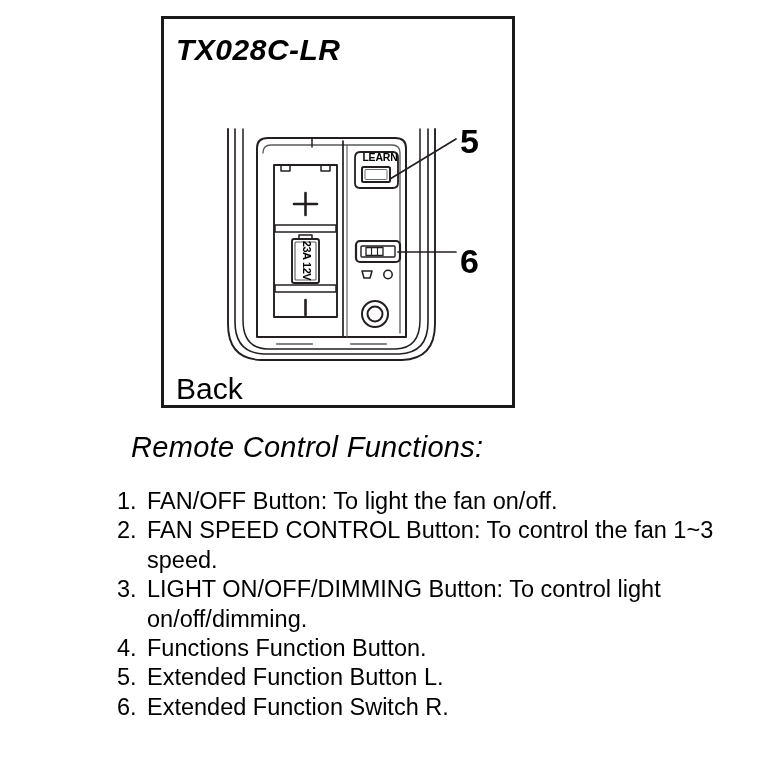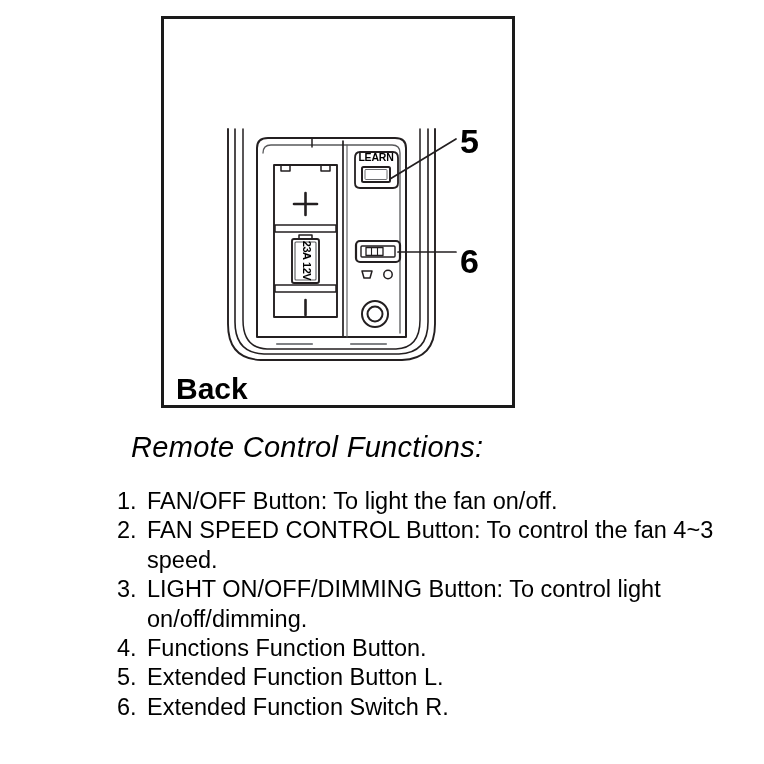--- a/index.html
+++ b/index.html
@@ -38,21 +38,21 @@
     letter-spacing: 0.5px;
     line-height: 1;
     white-space: nowrap;
   }
 
   #back-label {
     position: absolute;
     left: 12px;
     top: 355px;
     font-size: 30px;
-    font-weight: bold;
+    font-weight: normal;
     line-height: 1;
     white-space: nowrap;
   }
 
   
   #remote-drawing {
     position: absolute;
     left: 0;
     top: 0;
     width: 354px;
@@ -106,20 +106,21 @@
   }
   #functions-list li .li-text {
     flex: 1 1 auto;
   }
 </style>
 </head>
 <body>
 
 <div id="figure-panel">
 
+  <div id="model-label">TX028C-LR</div>
 
   <div id="back-label">Back</div>
 
   <svg id="remote-drawing" viewBox="0 0 354 392" xmlns="http://www.w3.org/2000/svg">
 
     <g fill="none" stroke="#231f20" stroke-width="1.9" stroke-linecap="round" stroke-linejoin="round">
 
       <path d="M 64 110 L 64 305 Q 64 340 97 341 L 238 341 Q 271 340 271 305 L 271 110"></path>
 
       <path d="M 71 110 L 71 303 Q 71 334 100 335 L 235 335 Q 264 334 264 303 L 264 110" stroke-width="1.6"></path>
@@ -181,21 +182,21 @@
       </g>
 
       <line x1="113" y1="325" x2="148" y2="325" stroke-width="2.2" stroke="#808285"></line>
       <line x1="187" y1="325" x2="222" y2="325" stroke-width="2.2" stroke="#808285"></line>
 
       <line x1="226" y1="160" x2="292" y2="120" stroke-width="1.7"></line>
       <line x1="234" y1="233" x2="292" y2="233" stroke-width="1.7"></line>
     </g>
   </svg>
 
-  <div style="position:absolute; left:192px; top:133px; width:40px;
+  <div style="position:absolute; left:192px; top:133px; width:48px;
               text-align:center; font-size:10.5px; font-weight:bold;
               letter-spacing:-0.2px; line-height:1;">LEARN</div>
 
   <div style="position:absolute; left:141.5px; top:242px; width:44px;
               margin-left:-22px; margin-top:-6px;
               transform: rotate(90deg); text-align:center;
               font-size:11px; font-weight:bold; letter-spacing:-0.4px;
               line-height:1;">23A 12V</div>
 
   <div id="callout-5" class="callout-number">5</div>
@@ -204,21 +205,21 @@
 
 <div id="functions-heading">Remote Control Functions:</div>
 
 <ul id="functions-list">
   <li>
     <span class="li-num">1.</span>
     <span class="li-text">FAN/OFF Button: To light the fan on/off.</span>
   </li>
   <li>
     <span class="li-num">2.</span>
-    <span class="li-text">FAN SPEED CONTROL Button: To control the fan 4~3 speed.</span>
+    <span class="li-text">FAN SPEED CONTROL Button: To control the fan 1~3 speed.</span>
   </li>
   <li>
     <span class="li-num">3.</span>
     <span class="li-text">LIGHT ON/OFF/DIMMING Button: To control light on/off/dimming.</span>
   </li>
   <li>
     <span class="li-num">4.</span>
     <span class="li-text">Functions Function Button.</span>
   </li>
   <li>

